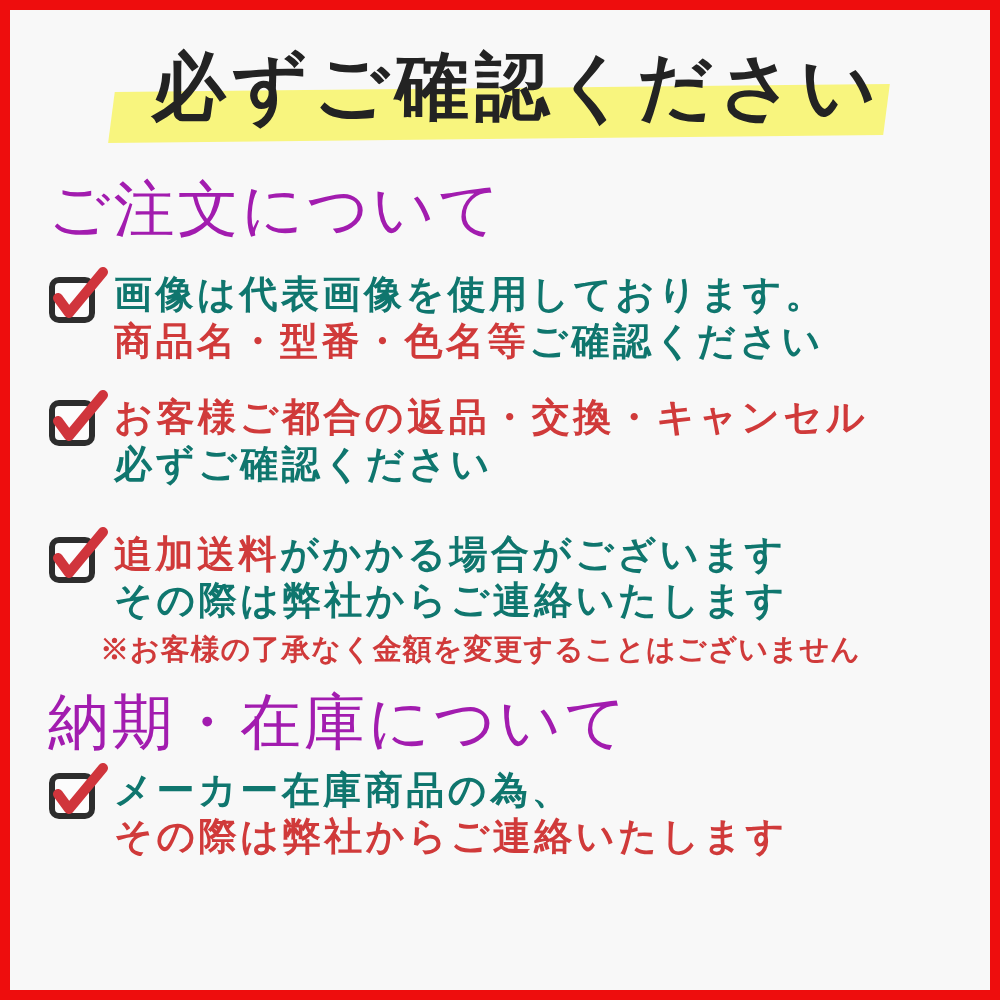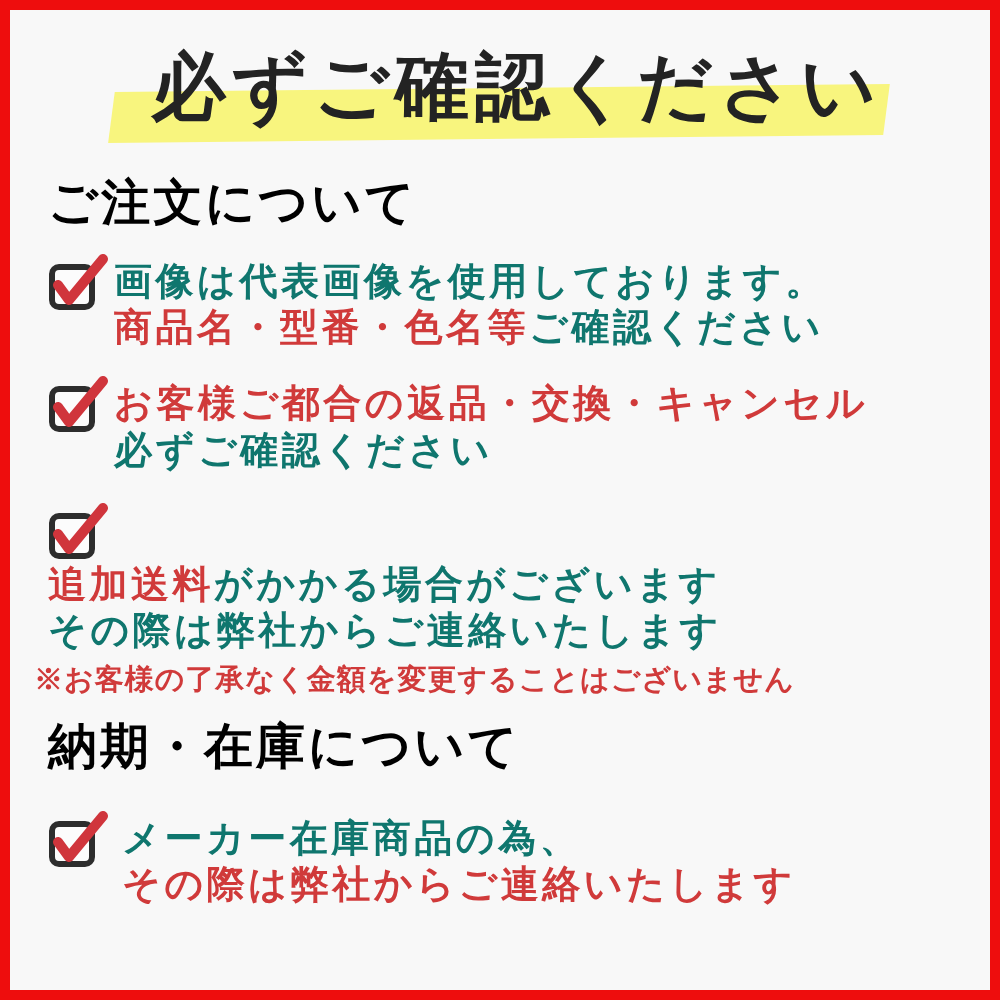--- a/index.html
+++ b/index.html
@@ -35,36 +35,36 @@
     height: 58%;
     background: #f8f57e;
     transform: skewX(-8deg) rotate(-0.6deg);
     z-index: 0;
   }
   .title-text { position: relative; z-index: 1; margin-left: 24px; }
 
   
   .sec-heading {
     margin: 0;
-    font-size: 49px;
-    font-weight: 700;
+    font-size: 61px;
+    font-weight: 400;
     letter-spacing: 3px;
     line-height: 1.15;
-    color: #000000;
+    color: #a21caf;
     white-space: nowrap;
   }
   .h2-orders { margin-top: 44px; }
   .h2-stock  { margin-top: 22px; }
 
   
   .item { display: flex; align-items: flex-start; }
   .item-1 { margin-top: 26px; }
   .item-2 { margin-top: 30px; }
-  .item-3 { margin-top: 34px; flex-direction: column; }
-  .item-4 { margin-top: 40px; gap: 8px; }
+  .item-3 { margin-top: 44px; }
+  .item-4 { margin-top: 8px; }
   .item-5 { margin-top: 28px; }
   .cb {
     flex: 0 0 auto;
     width: 60px;
     height: 58px;
     margin-right: 6px;
     margin-top: -4px;
   }
   .lines { min-width: 0; }
   .line {

